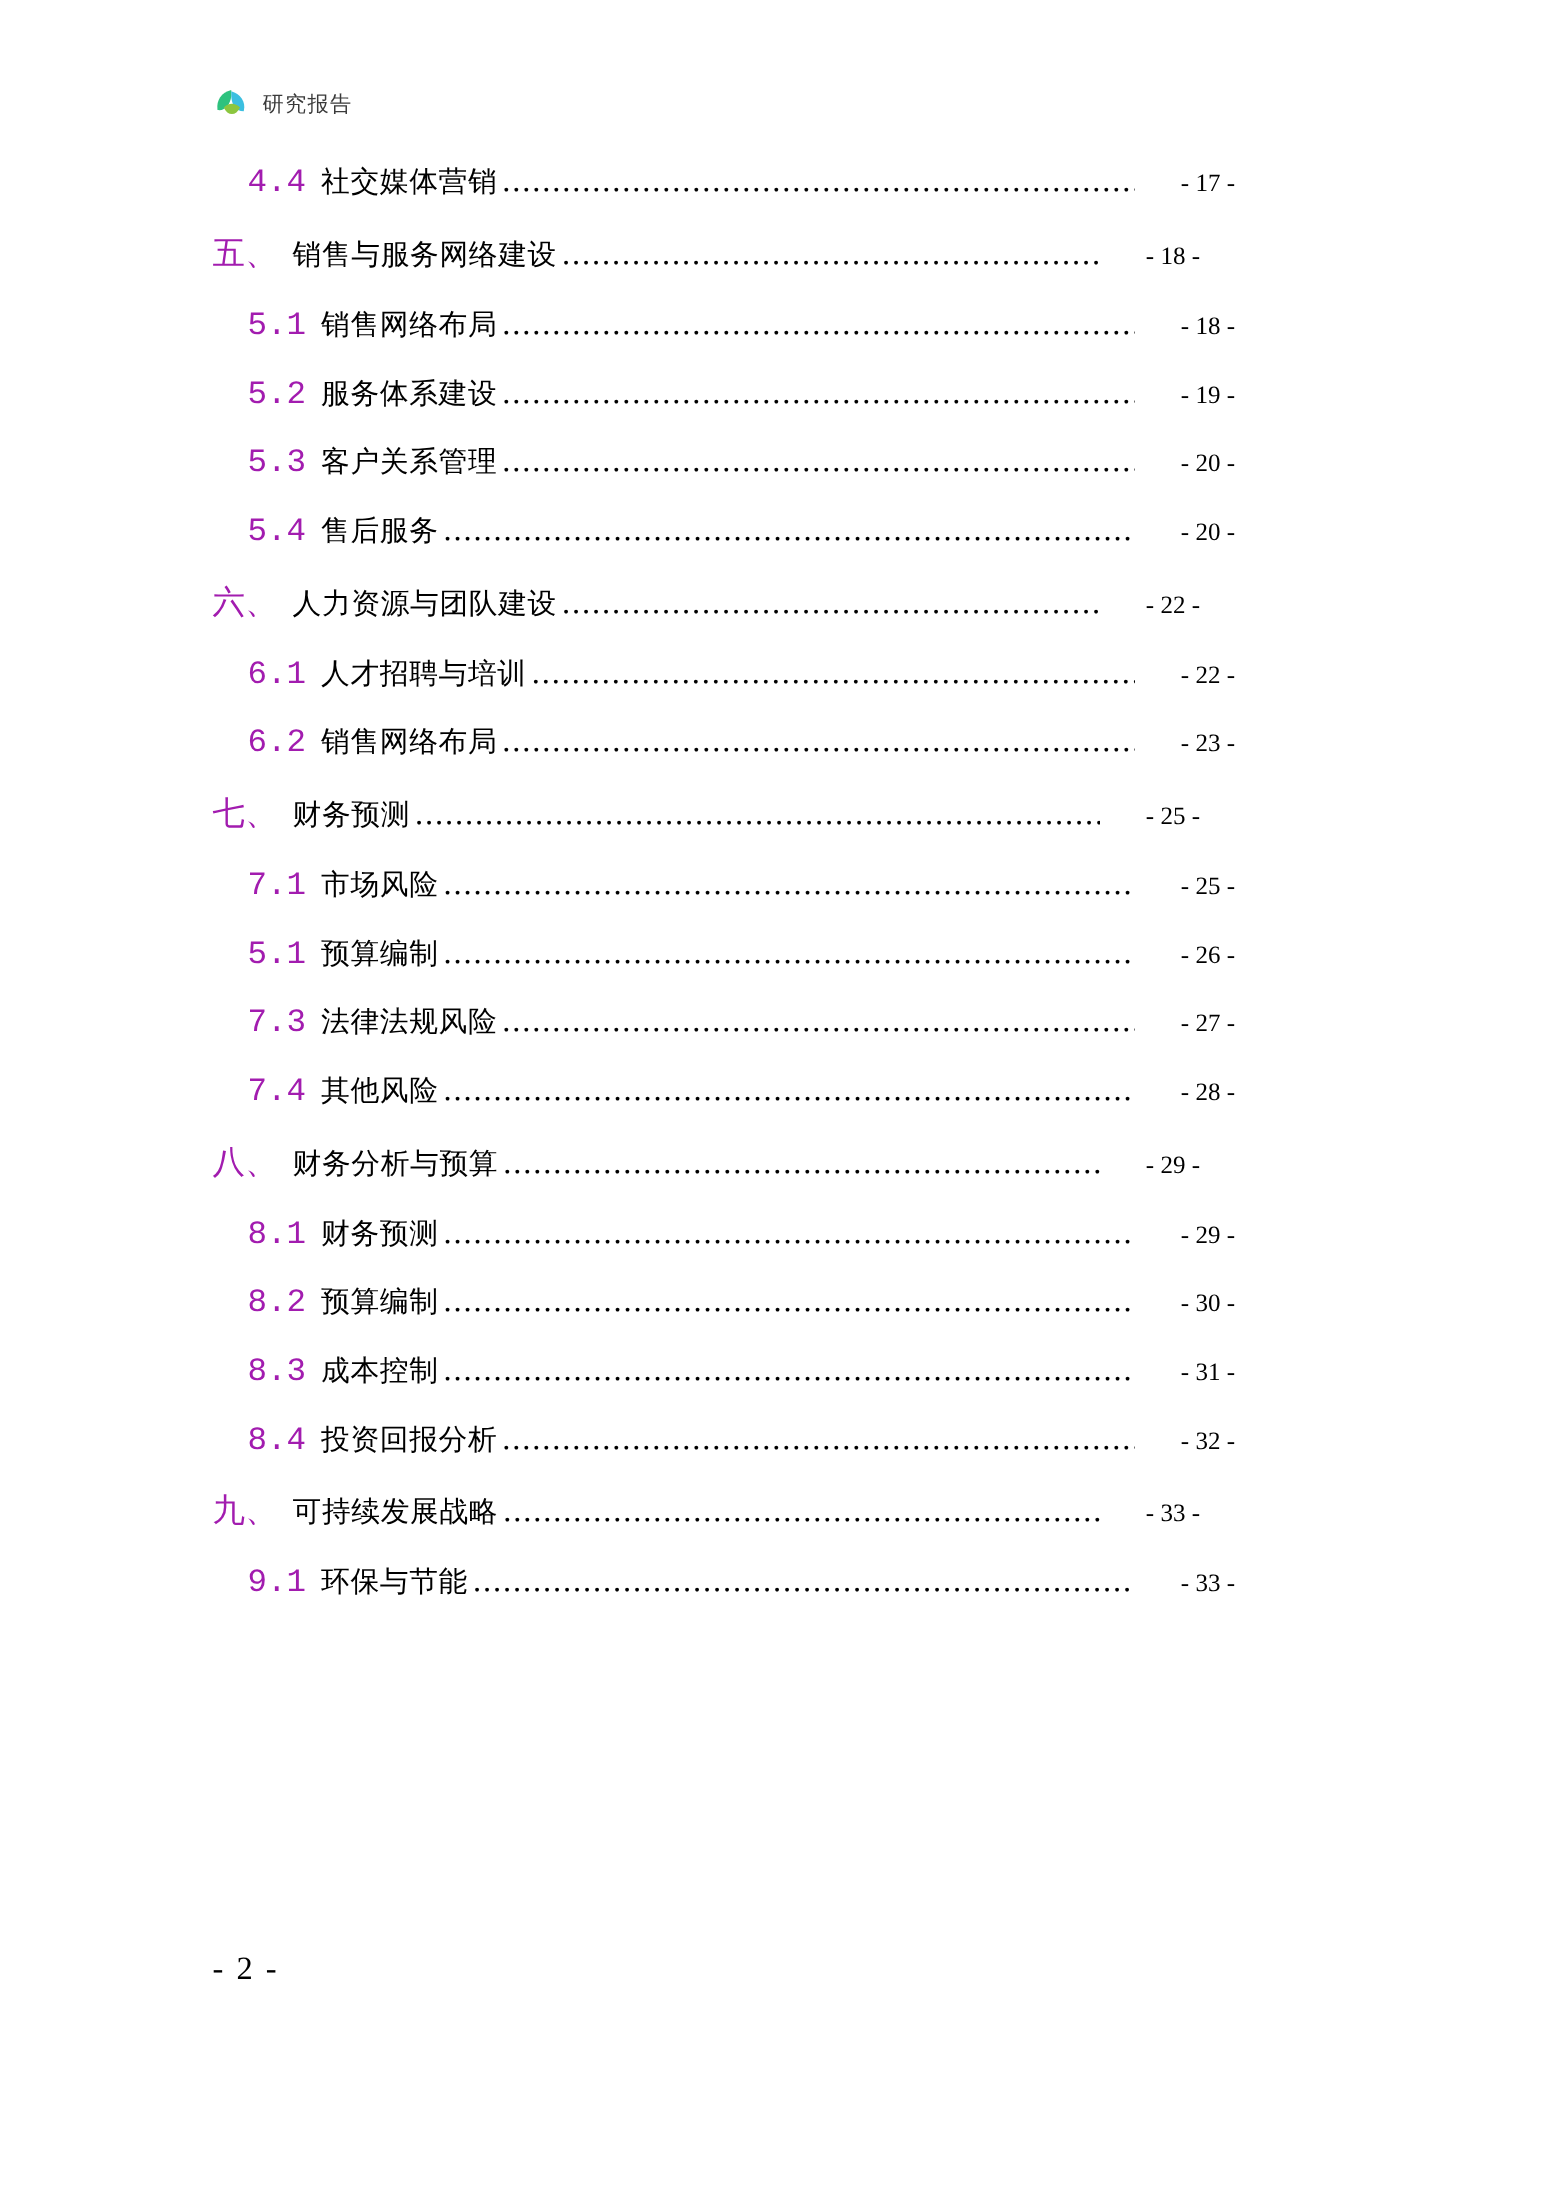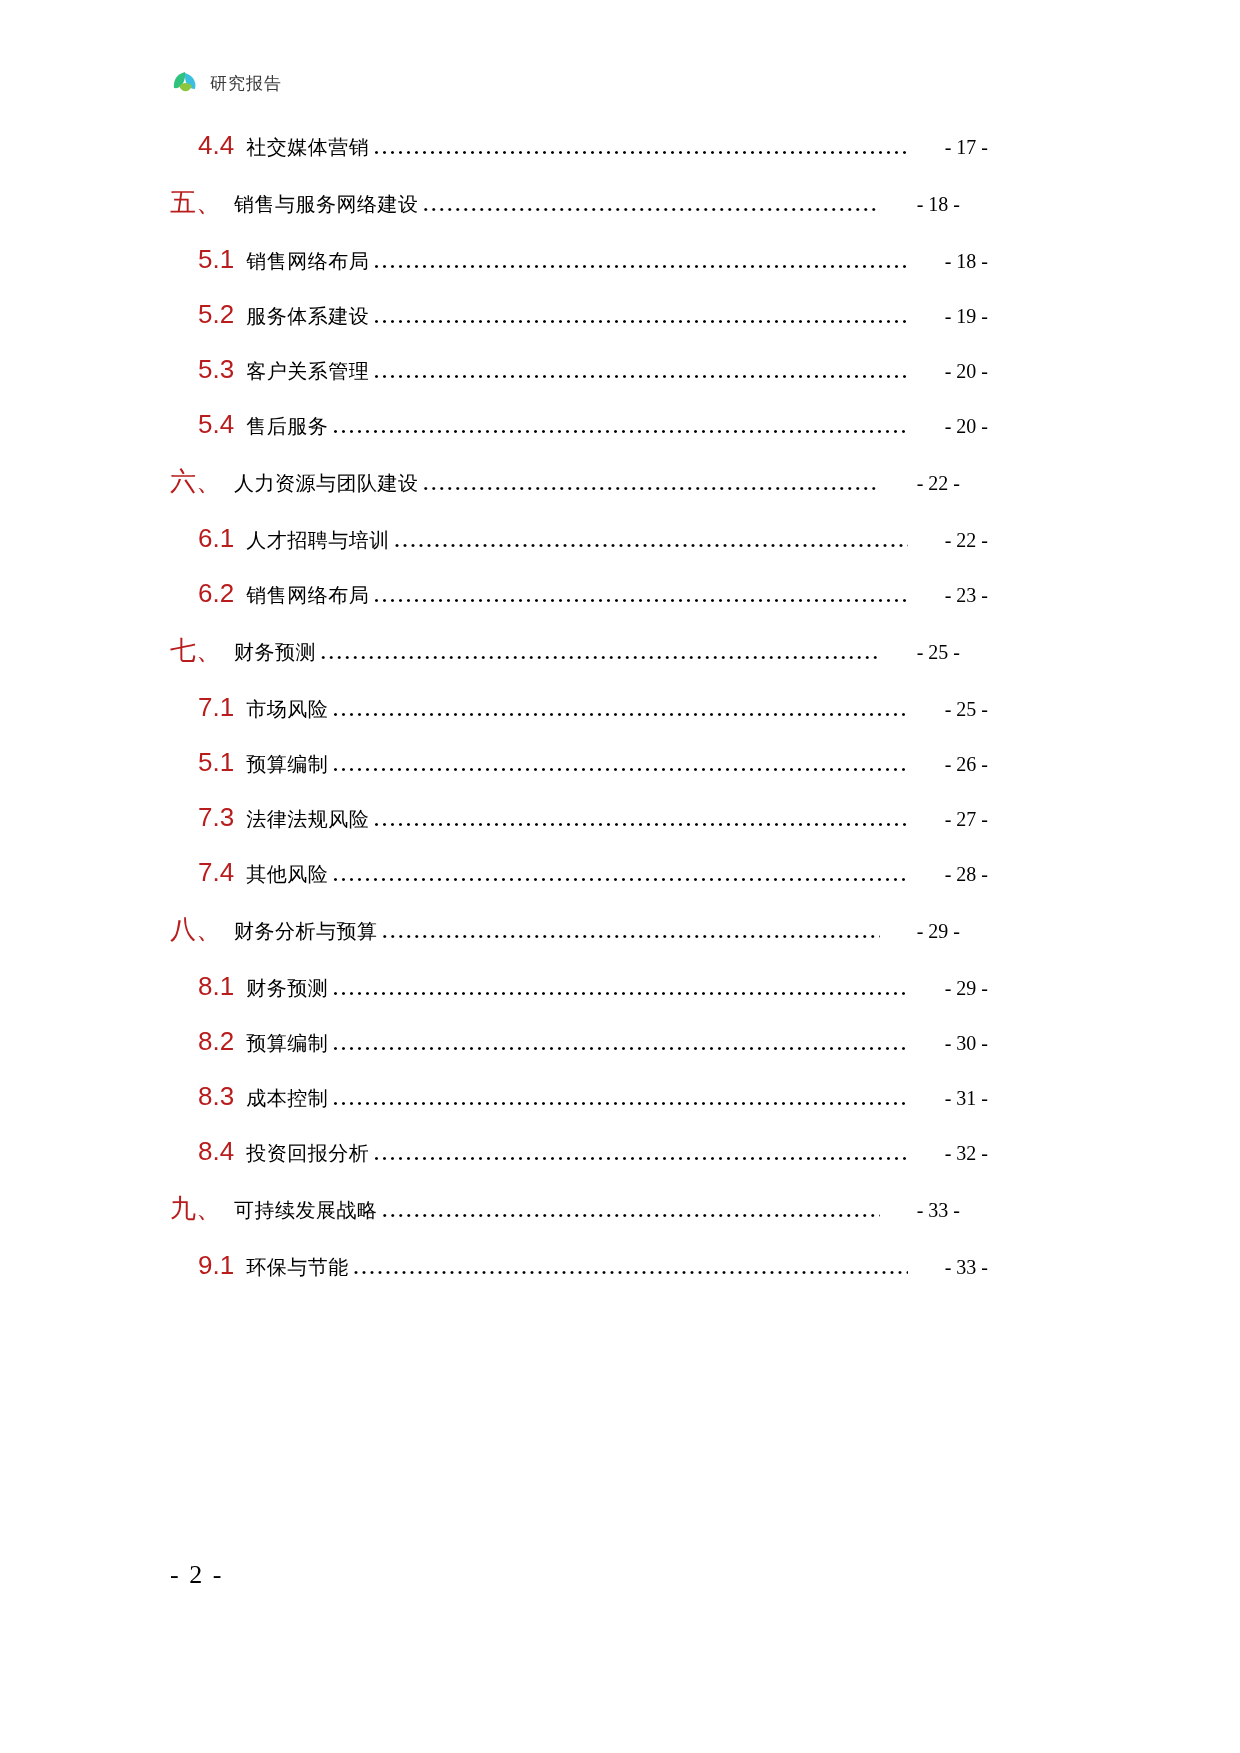--- a/index.html
+++ b/index.html
@@ -53,30 +53,30 @@
     margin-bottom: 24px;
     white-space: nowrap;
   }
   .toc-row.level1 {
     padding-left: 0px;
   }
   .toc-row.level2 {
     padding-left: 28px;
   }
   .toc-label {
-    font-size: 20px;
+    font-size: 23px;
     color: #000000;
     font-family: Liberation Sans, sans-serif;
     letter-spacing: 0.5px;
   }
   .toc-num {
     font-size: 26px;
-    color: #b91c1c;
+    color: #a21caf;
     margin-right: 12px;
-    font-family: Liberation Sans, sans-serif;
+    font-family: Liberation Mono, monospace;
   }
   .toc-leader {
     flex: 1 1 auto;
     overflow: hidden;
     margin: 0 2px 0 4px;
     position: relative;
     height: 20px;
   }
   .toc-leader::after {
     content: "............................................................................................................................................................";

